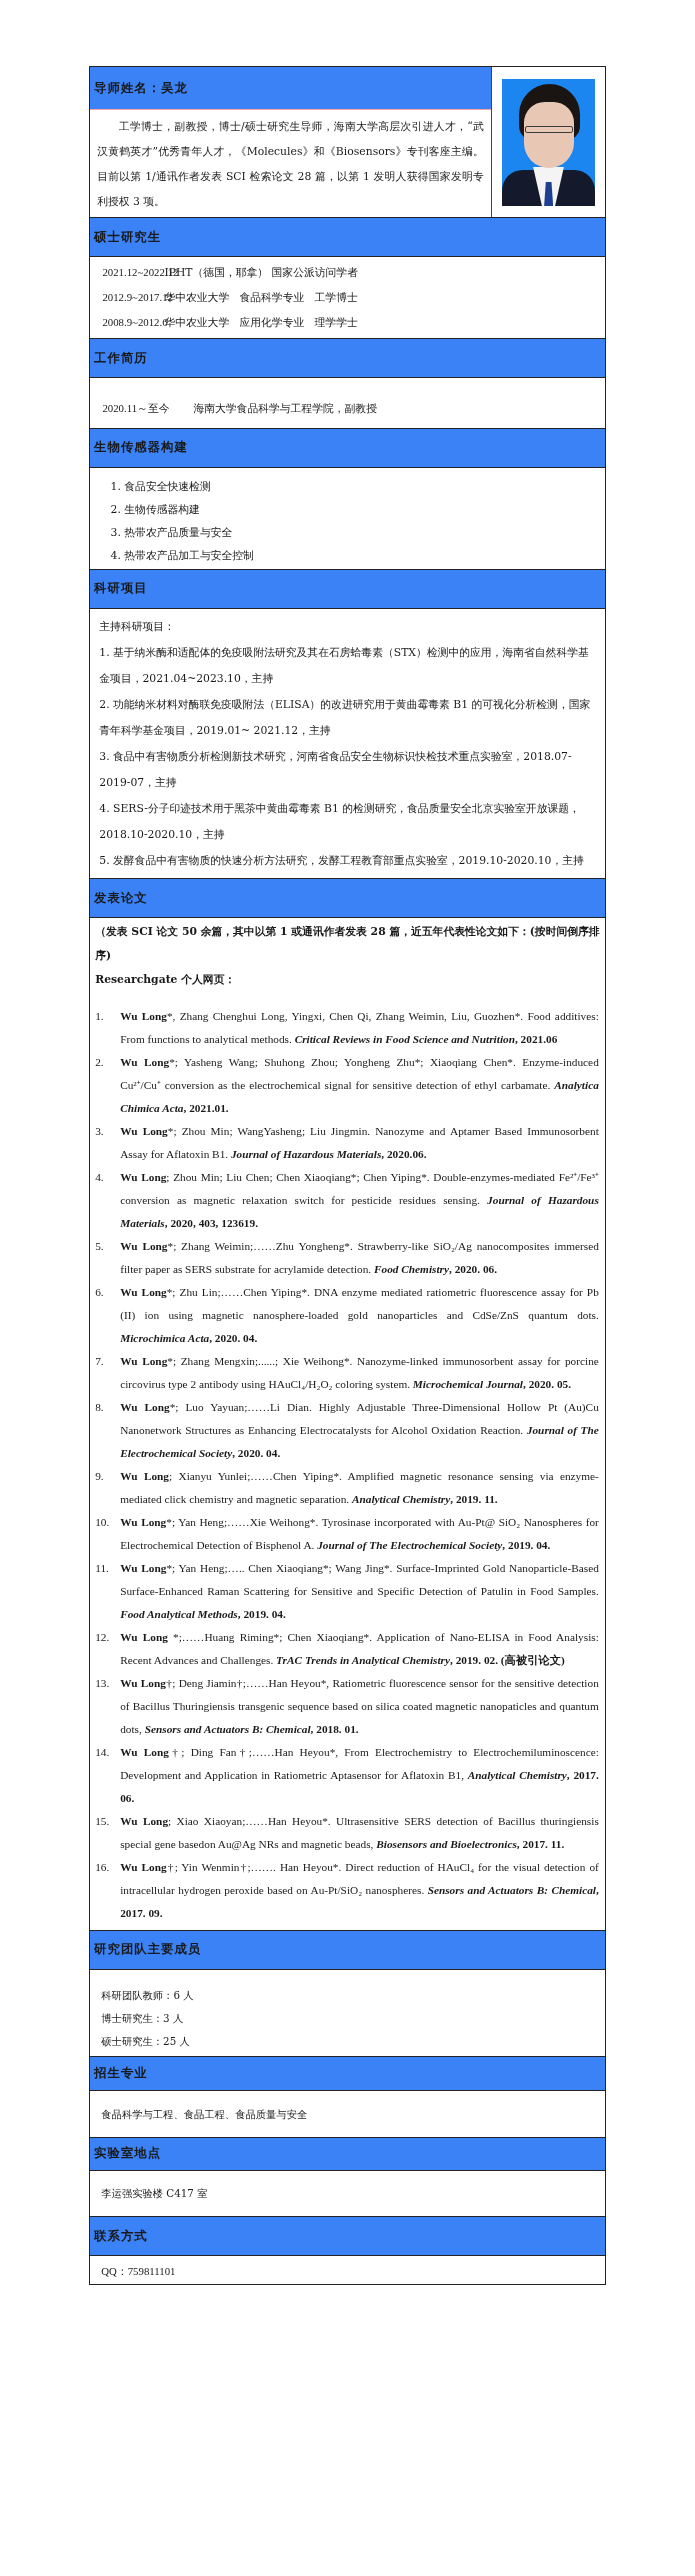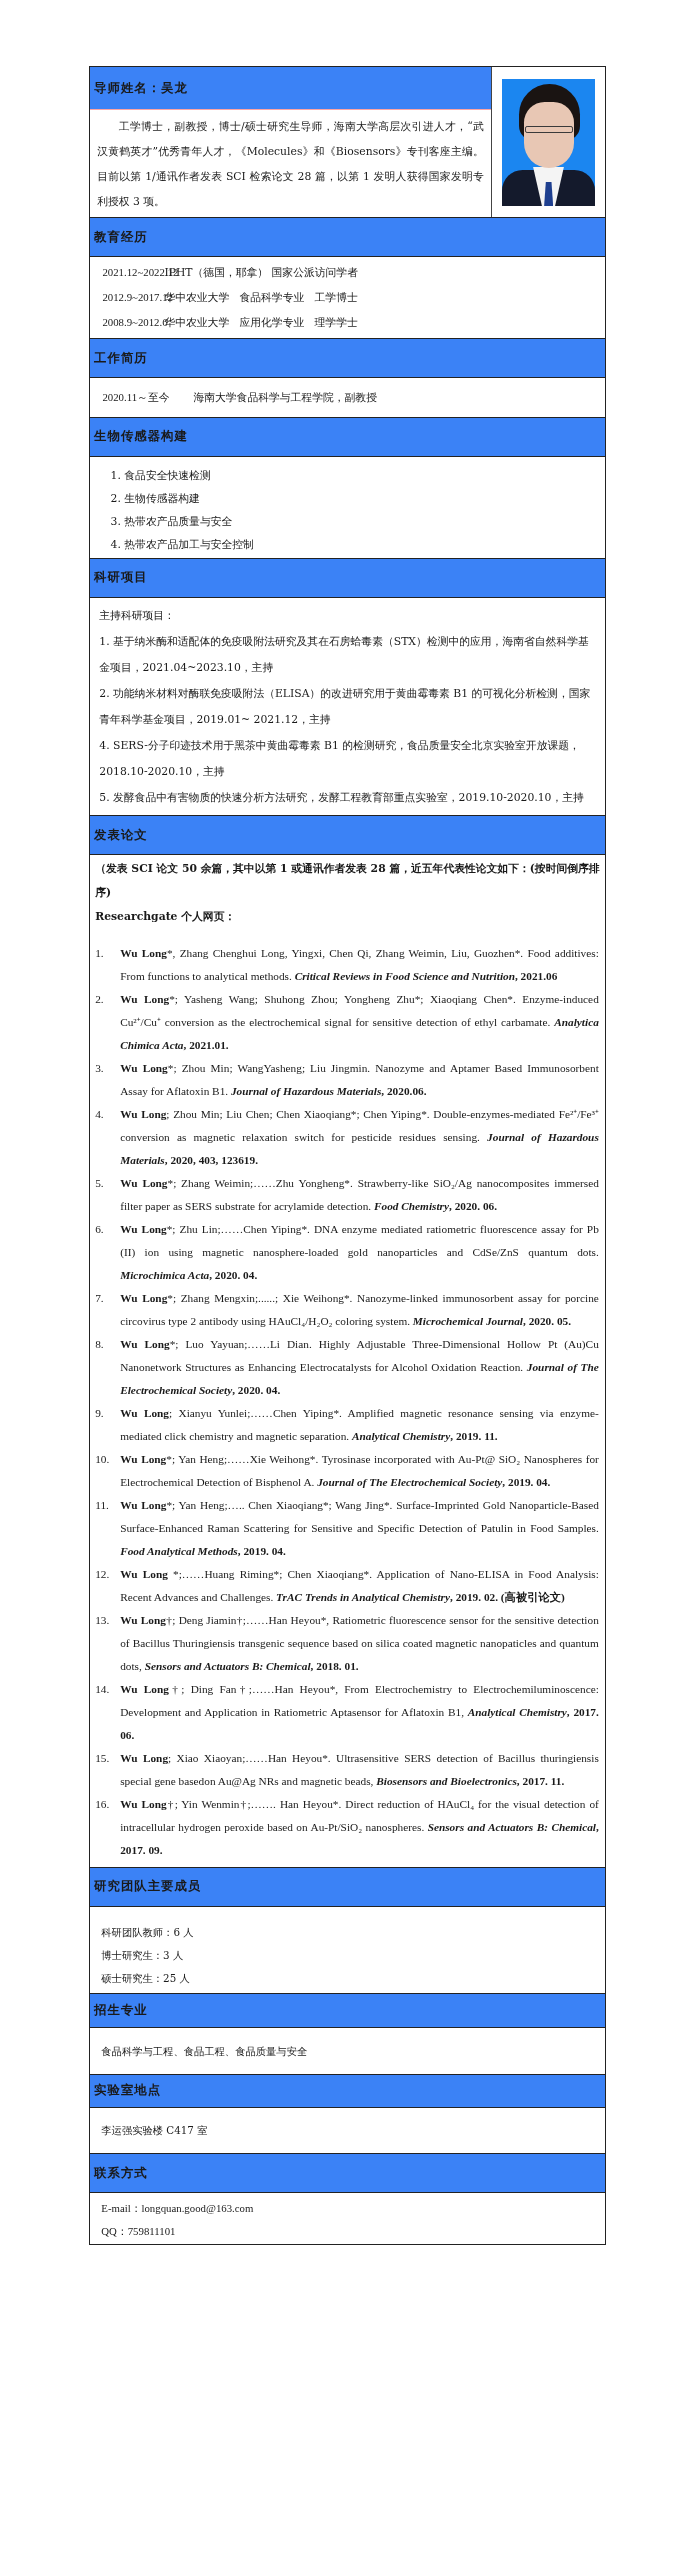--- a/index.html
+++ b/index.html
@@ -55,45 +55,46 @@
         <div class="suit"></div>
         <div class="shirt"></div>
         <div class="tie"></div>
         <div class="hair"></div>
         <div class="face"></div>
         <div class="glasses"></div>
       </div>
     </div>
   </div>
 
-  <div class="row-head">教育经历</div>
+  <div class="row-head">硕士研究生</div>
   <div class="row-body pad">
     <div class="edu-line"><span class="edu-date" style="width:62px">2021.12~2022.12</span><span>IPHT（德国，耶拿） 国家公派访问学者</span></div>
     <div class="edu-line"><span class="edu-date" style="width:62px">2012.9~2017.12</span><span>华中农业大学   食品科学专业   工学博士</span></div>
     <div class="edu-line"><span class="edu-date" style="width:62px">2008.9~2012.6</span><span>华中农业大学   应用化学专业   理学学士</span></div>
   </div>
 
   <div class="row-head">工作简历</div>
-  <div class="row-body pad" style="padding-top:6px;padding-bottom:5.2px;line-height:27px;">
+  <div class="row-body pad" style="padding-top:17px;padding-bottom:5.2px;line-height:27px;">
     <div class="work-line"><span class="work-date">2020.11～至今</span><span>海南大学食品科学与工程学院，副教授</span></div>
   </div>
 
   <div class="row-head">生物传感器构建</div>
   <div class="row-body" style="padding:7.2px 12.4px 2.1px 12.4px;line-height:23px;">
     <div class="list-item">1. 食品安全快速检测</div>
     <div class="list-item">2. 生物传感器构建</div>
     <div class="list-item">3. 热带农产品质量与安全</div>
     <div class="list-item">4. 热带农产品加工与安全控制</div>
   </div>
 
   <div class="row-head">科研项目</div>
   <div class="row-body proj">
     <div>主持科研项目：</div>
     <div>1. 基于纳米酶和适配体的免疫吸附法研究及其在石房蛤毒素（STX）检测中的应用，海南省自然科学基金项目，2021.04~2023.10，主持</div>
     <div>2. 功能纳米材料对酶联免疫吸附法（ELISA）的改进研究用于黄曲霉毒素 B1 的可视化分析检测，国家青年科学基金项目，2019.01~ 2021.12，主持</div>
+    <div>3. 食品中有害物质分析检测新技术研究，河南省食品安全生物标识快检技术重点实验室，2018.07-2019-07，主持</div>
     <div>4. SERS-分子印迹技术用于黑茶中黄曲霉毒素 B1 的检测研究，食品质量安全北京实验室开放课题，2018.10-2020.10，主持</div>
     <div>5. 发酵食品中有害物质的快速分析方法研究，发酵工程教育部重点实验室，2019.10-2020.10，主持</div>
   </div>
 
   <div class="row-head">发表论文</div>
   <div class="row-body">
     <div class="pub-intro">
       <div class="bold">（发表 SCI 论文 50 余篇，其中以第 1 或通讯作者发表 28 篇，近五年代表性论文如下：(按时间倒序排序)</div>
       <div class="bold">Researchgate 个人网页：</div>
     </div>
@@ -173,18 +174,17 @@
   </div>
 
   <div class="row-head" style="height:34px">招生专业</div>
   <div class="row-body single">食品科学与工程、食品工程、食品质量与安全</div>
 
   <div class="row-head" style="height:33px">实验室地点</div>
   <div class="row-body single">李运强实验楼 C417 室</div>
 
   <div class="row-head">联系方式</div>
   <div class="row-body contact">
-    <div>E-mail：longquan.good@163.com</div>
     <div>QQ：759811101</div>
   </div>
 
 </div>
 
 
 </body></html>

